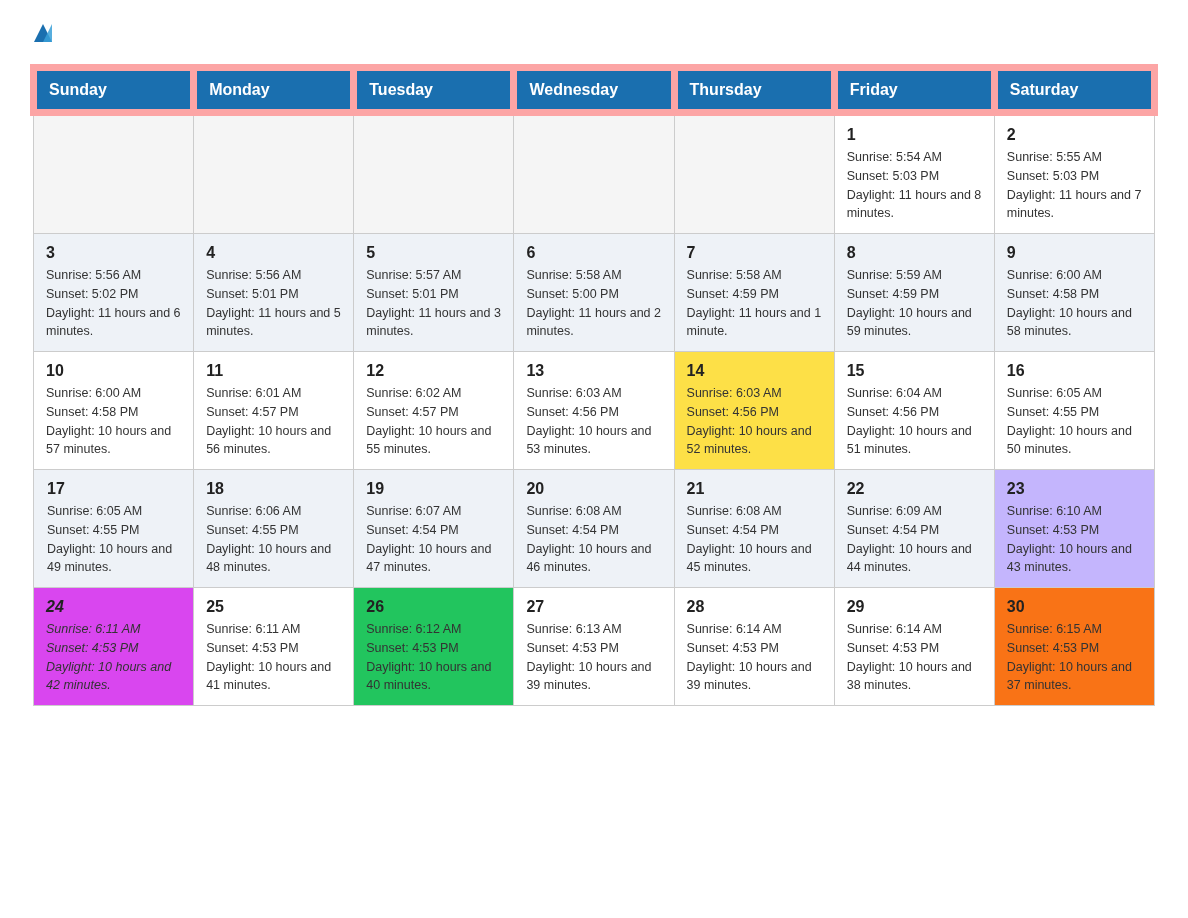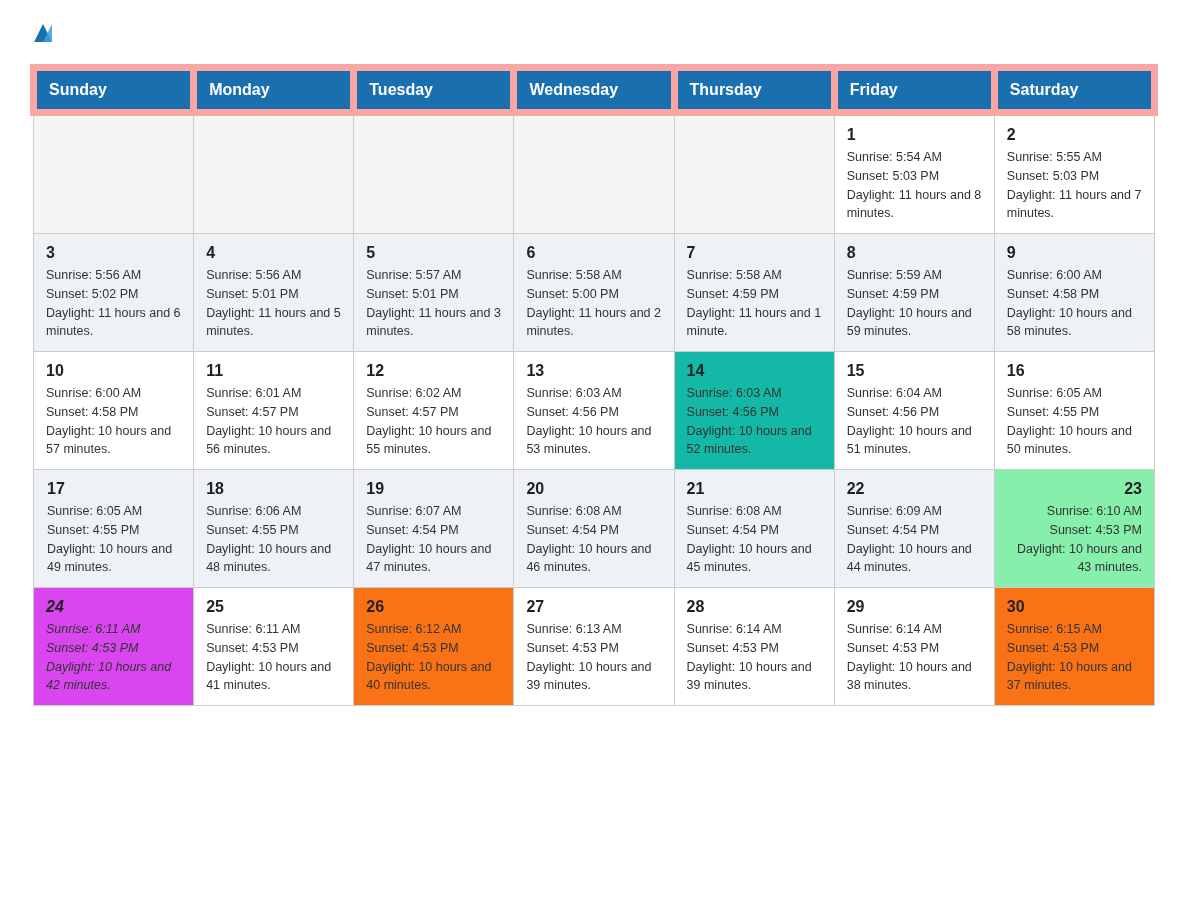--- a/index.html
+++ b/index.html
@@ -178,21 +178,21 @@
           <div class="day-info">Sunrise: 6:01 AM<br>Sunset: 4:57 PM<br>Daylight: 10 hours and 56 minutes.</div>
         </td>
         <td style="background-color: rgb(255, 255, 255);">
           <span class="day-number">12</span>
           <div class="day-info">Sunrise: 6:02 AM<br>Sunset: 4:57 PM<br>Daylight: 10 hours and 55 minutes.</div>
         </td>
         <td style="background-color: rgb(255, 255, 255);">
           <span class="day-number">13</span>
           <div class="day-info">Sunrise: 6:03 AM<br>Sunset: 4:56 PM<br>Daylight: 10 hours and 53 minutes.</div>
         </td>
-        <td style="background-color: #14b8a6;">
+        <td style="background-color: #fde047;">
           <span class="day-number">14</span>
           <div class="day-info">Sunrise: 6:03 AM<br>Sunset: 4:56 PM<br>Daylight: 10 hours and 52 minutes.</div>
         </td>
         <td style="background-color: rgb(255, 255, 255);">
           <span class="day-number">15</span>
           <div class="day-info">Sunrise: 6:04 AM<br>Sunset: 4:56 PM<br>Daylight: 10 hours and 51 minutes.</div>
         </td>
         <td style="background-color: rgb(255, 255, 255); border-radius: 12px;">
           <span class="day-number">16</span>
           <div class="day-info">Sunrise: 6:05 AM<br>Sunset: 4:55 PM<br>Daylight: 10 hours and 50 minutes.</div>
@@ -216,35 +216,35 @@
           <div class="day-info">Sunrise: 6:08 AM<br>Sunset: 4:54 PM<br>Daylight: 10 hours and 46 minutes.</div>
         </td>
         <td style="background-color: rgb(238, 242, 247);">
           <span class="day-number">21</span>
           <div class="day-info">Sunrise: 6:08 AM<br>Sunset: 4:54 PM<br>Daylight: 10 hours and 45 minutes.</div>
         </td>
         <td style="background-color: rgb(238, 242, 247);">
           <span class="day-number">22</span>
           <div class="day-info">Sunrise: 6:09 AM<br>Sunset: 4:54 PM<br>Daylight: 10 hours and 44 minutes.</div>
         </td>
-        <td style="background-color: #86efac; text-align: right;">
+        <td style="background-color: #c4b5fd;">
           <span class="day-number">23</span>
           <div class="day-info">Sunrise: 6:10 AM<br>Sunset: 4:53 PM<br>Daylight: 10 hours and 43 minutes.</div>
         </td>
       </tr>
       <tr>
         <td style="background-color: #d946ef; font-style: italic;">
           <span class="day-number">24</span>
           <div class="day-info">Sunrise: 6:11 AM<br>Sunset: 4:53 PM<br>Daylight: 10 hours and 42 minutes.</div>
         </td>
         <td style="background-color: rgb(255, 255, 255);">
           <span class="day-number">25</span>
           <div class="day-info">Sunrise: 6:11 AM<br>Sunset: 4:53 PM<br>Daylight: 10 hours and 41 minutes.</div>
         </td>
-        <td style="background-color: #f97316;">
+        <td style="background-color: #22c55e;">
           <span class="day-number">26</span>
           <div class="day-info">Sunrise: 6:12 AM<br>Sunset: 4:53 PM<br>Daylight: 10 hours and 40 minutes.</div>
         </td>
         <td style="background-color: rgb(255, 255, 255);">
           <span class="day-number">27</span>
           <div class="day-info">Sunrise: 6:13 AM<br>Sunset: 4:53 PM<br>Daylight: 10 hours and 39 minutes.</div>
         </td>
         <td style="background-color: rgb(255, 255, 255);">
           <span class="day-number">28</span>
           <div class="day-info">Sunrise: 6:14 AM<br>Sunset: 4:53 PM<br>Daylight: 10 hours and 39 minutes.</div>

